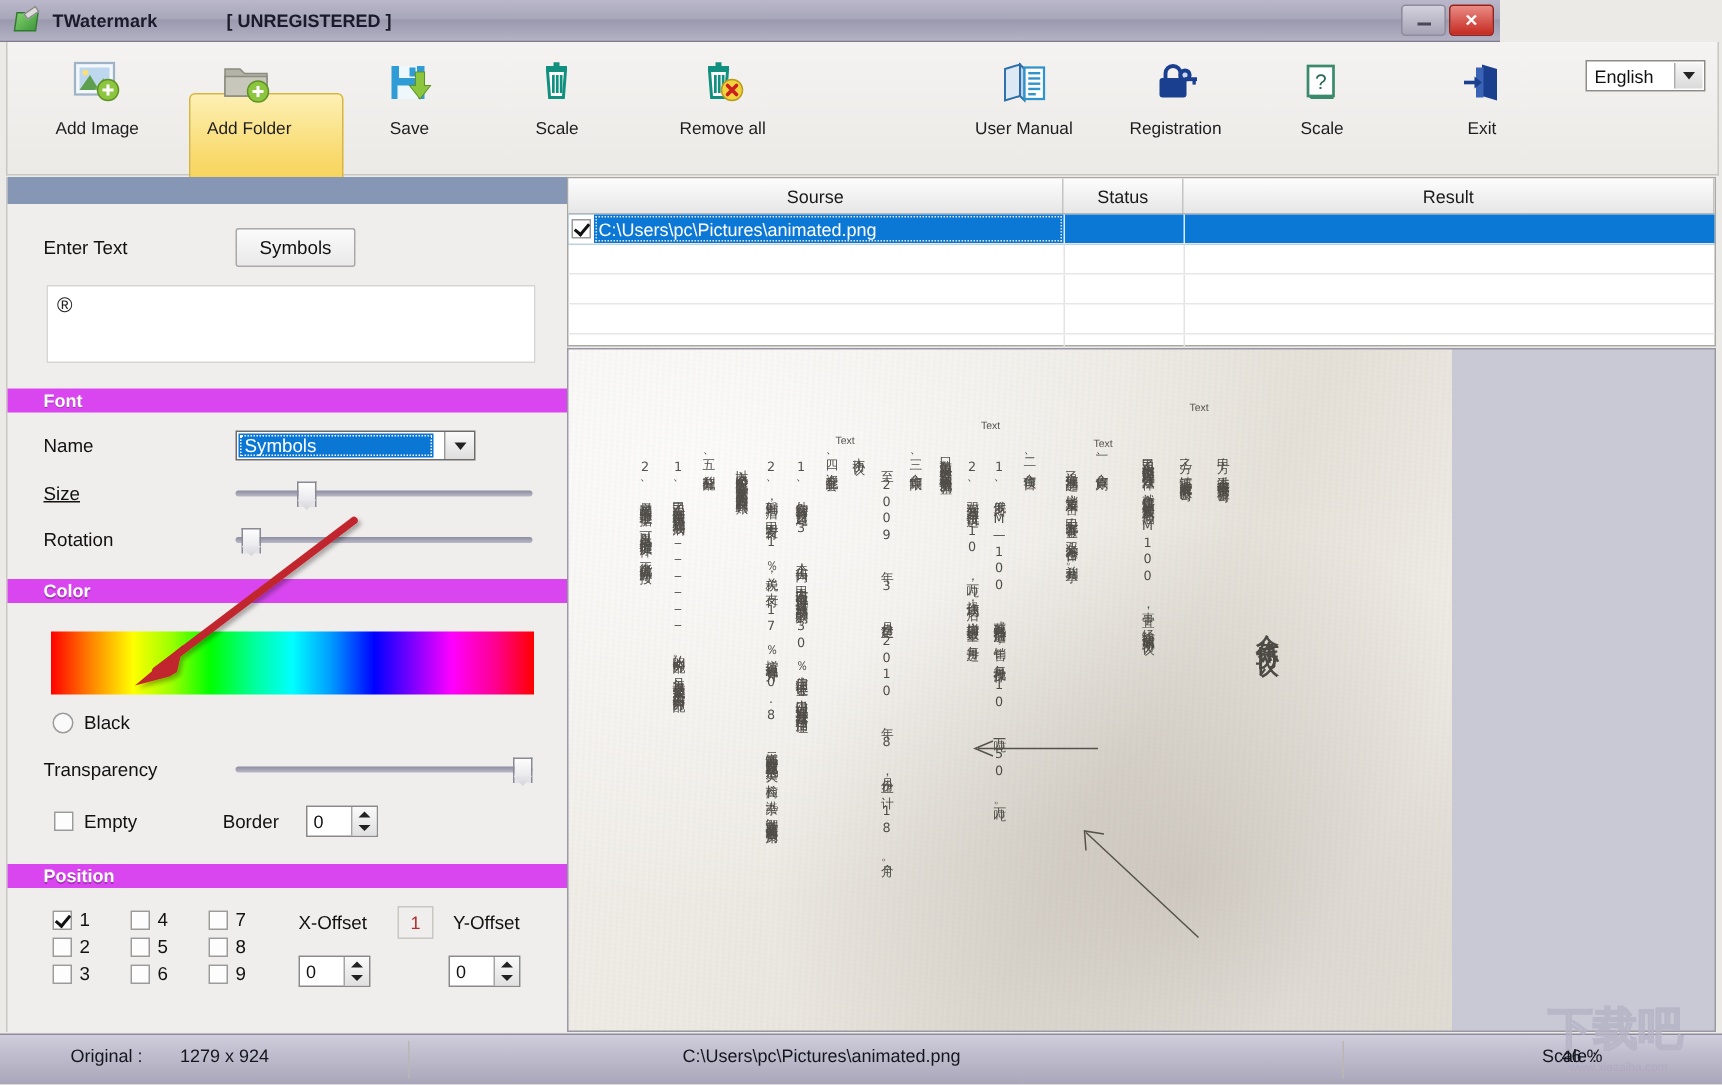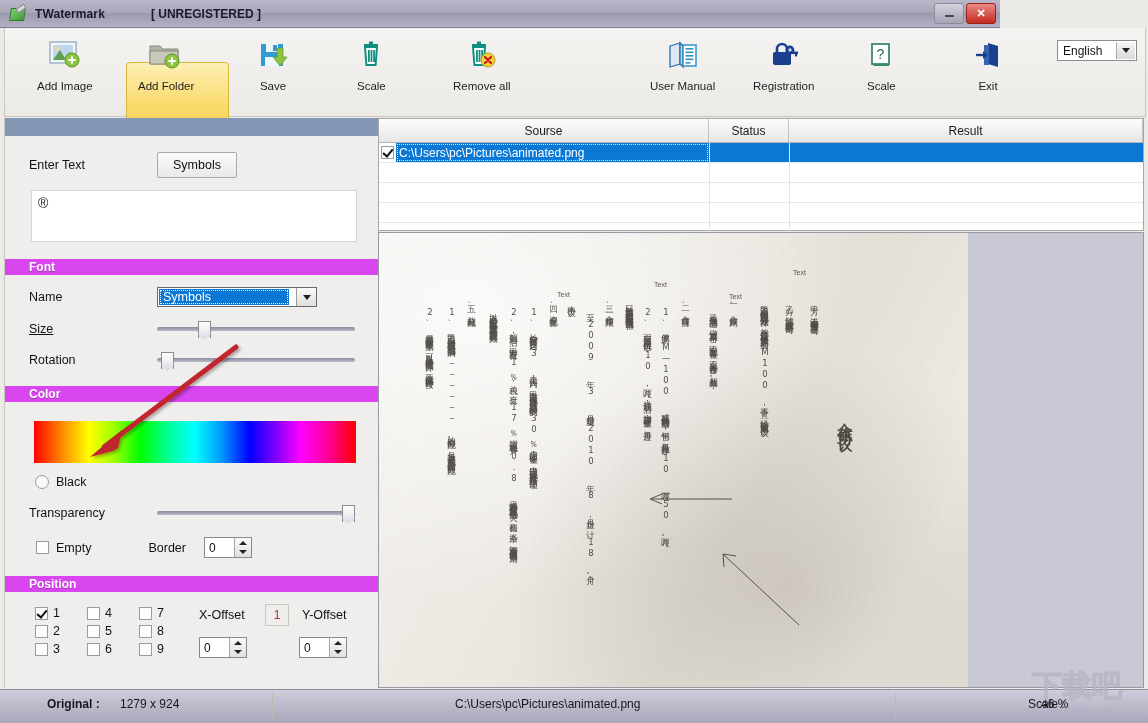--- a/index.html
+++ b/index.html
@@ -541,21 +541,21 @@
         <feDropShadow dx="2" dy="2" stdDeviation="1.4" flood-color="#000" flood-opacity=".30"></feDropShadow>
       </filter>
     </defs>
     <g filter="url(#sh)">
       <line x1="236" y1="347" x2="104" y2="447" stroke="#c1272d" stroke-width="5" stroke-linecap="round"></line>
       <polygon points="90,457 122,430 118,448 113,451" fill="#c1272d"></polygon>
     </g>
   </svg>
 
   <div class="status">
-    <div class="cell" style="left:47px;font-weight:bold;">Original :</div>
+    <div class="cell" style="left:47px;">Original :</div>
     <div class="cell" style="left:120px;">1279 x 924</div>
     <div class="divider-v" style="left:272px;top:4px;height:25px;"></div>
     <div class="cell" style="left:455px;">C:\Users\pc\Pictures\animated.png</div>
     <div class="divider-v" style="left:895px;top:4px;height:25px;"></div>
     <div class="cell" style="left:1028px;">Scale :</div>
     <div class="cell" style="left:1041px;">46 %</div>
   </div>
 
   <svg class="sitebrand" viewBox="0 0 118 60">
     <text x="6" y="34" font-family="DejaVu Sans" font-size="30" fill="none" stroke="#b6b4c6" stroke-width="2" opacity=".85">下载吧</text>

